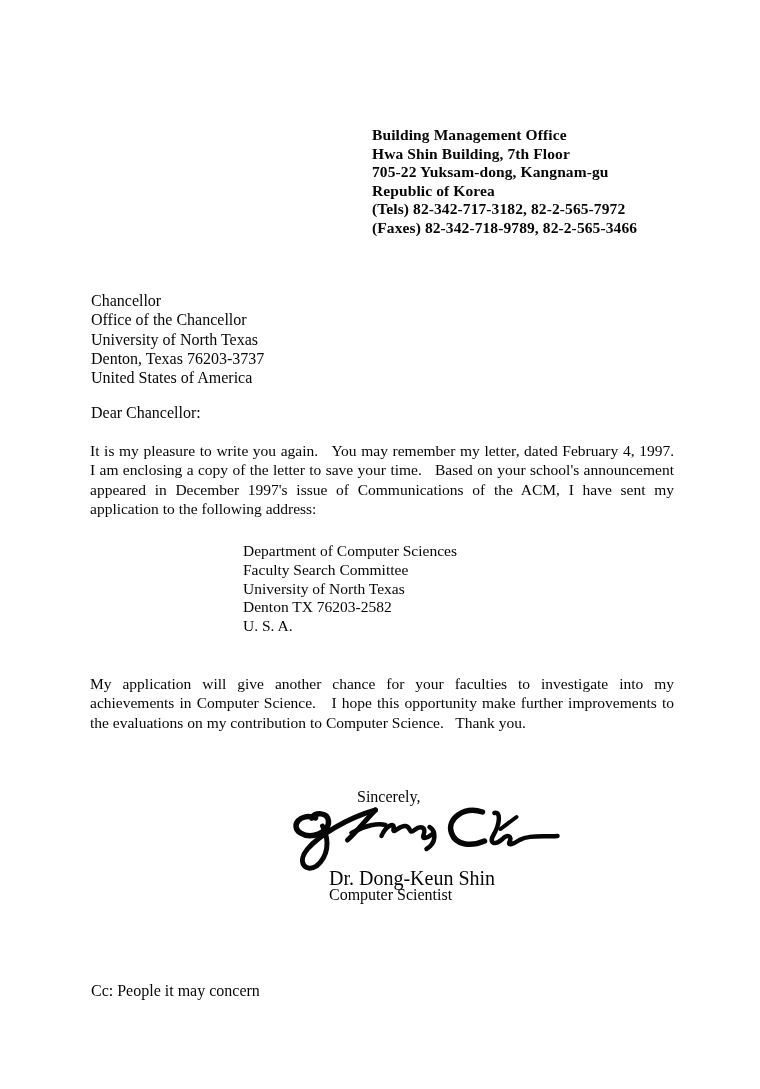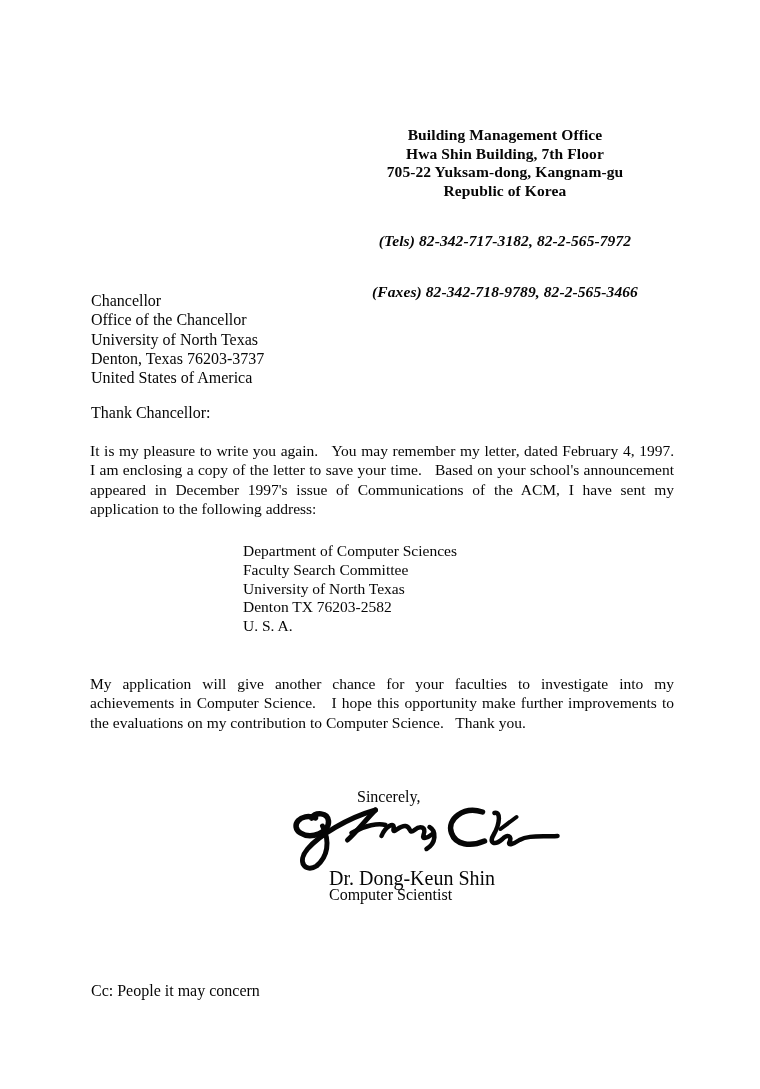--- a/index.html
+++ b/index.html
@@ -20,25 +20,22 @@
   .abs { position: absolute; }
 
   
   .sender {
     left: 372px;
     top: 126px;
     font-size: 15.5px;
     line-height: 18.6px;
     font-weight: 700;
     letter-spacing: 0.1px;
-    text-align: center;
   }
   .sender .bi {
-    font-style: italic;
-    margin-top: 32px;
   }
 
   
   .recipient {
     left: 91px;
     top: 291px;
     font-size: 16px;
     line-height: 19.3px;
   }
 
@@ -112,21 +109,21 @@
   </div>
 
   <div class="abs recipient">
     <div>Chancellor</div>
     <div>Office of the Chancellor</div>
     <div>University of North Texas</div>
     <div>Denton, Texas 76203-3737</div>
     <div>United States of America</div>
   </div>
 
-  <div class="abs salutation">Thank Chancellor:</div>
+  <div class="abs salutation">Dear Chancellor:</div>
 
   <p class="abs para para1">It is my pleasure to write you again.   You may remember my letter, dated February 4, 1997.   I am enclosing a copy of the letter to save your time.   Based on your school's announcement appeared in December 1997's issue of Communications of the ACM, I have sent my application to the following address:</p>
 
   <div class="abs inner-address">
     <div>Department of Computer Sciences</div>
     <div>Faculty Search Committee</div>
     <div>University of North Texas</div>
     <div>Denton TX 76203-2582</div>
     <div>U. S. A.</div>
   </div>

